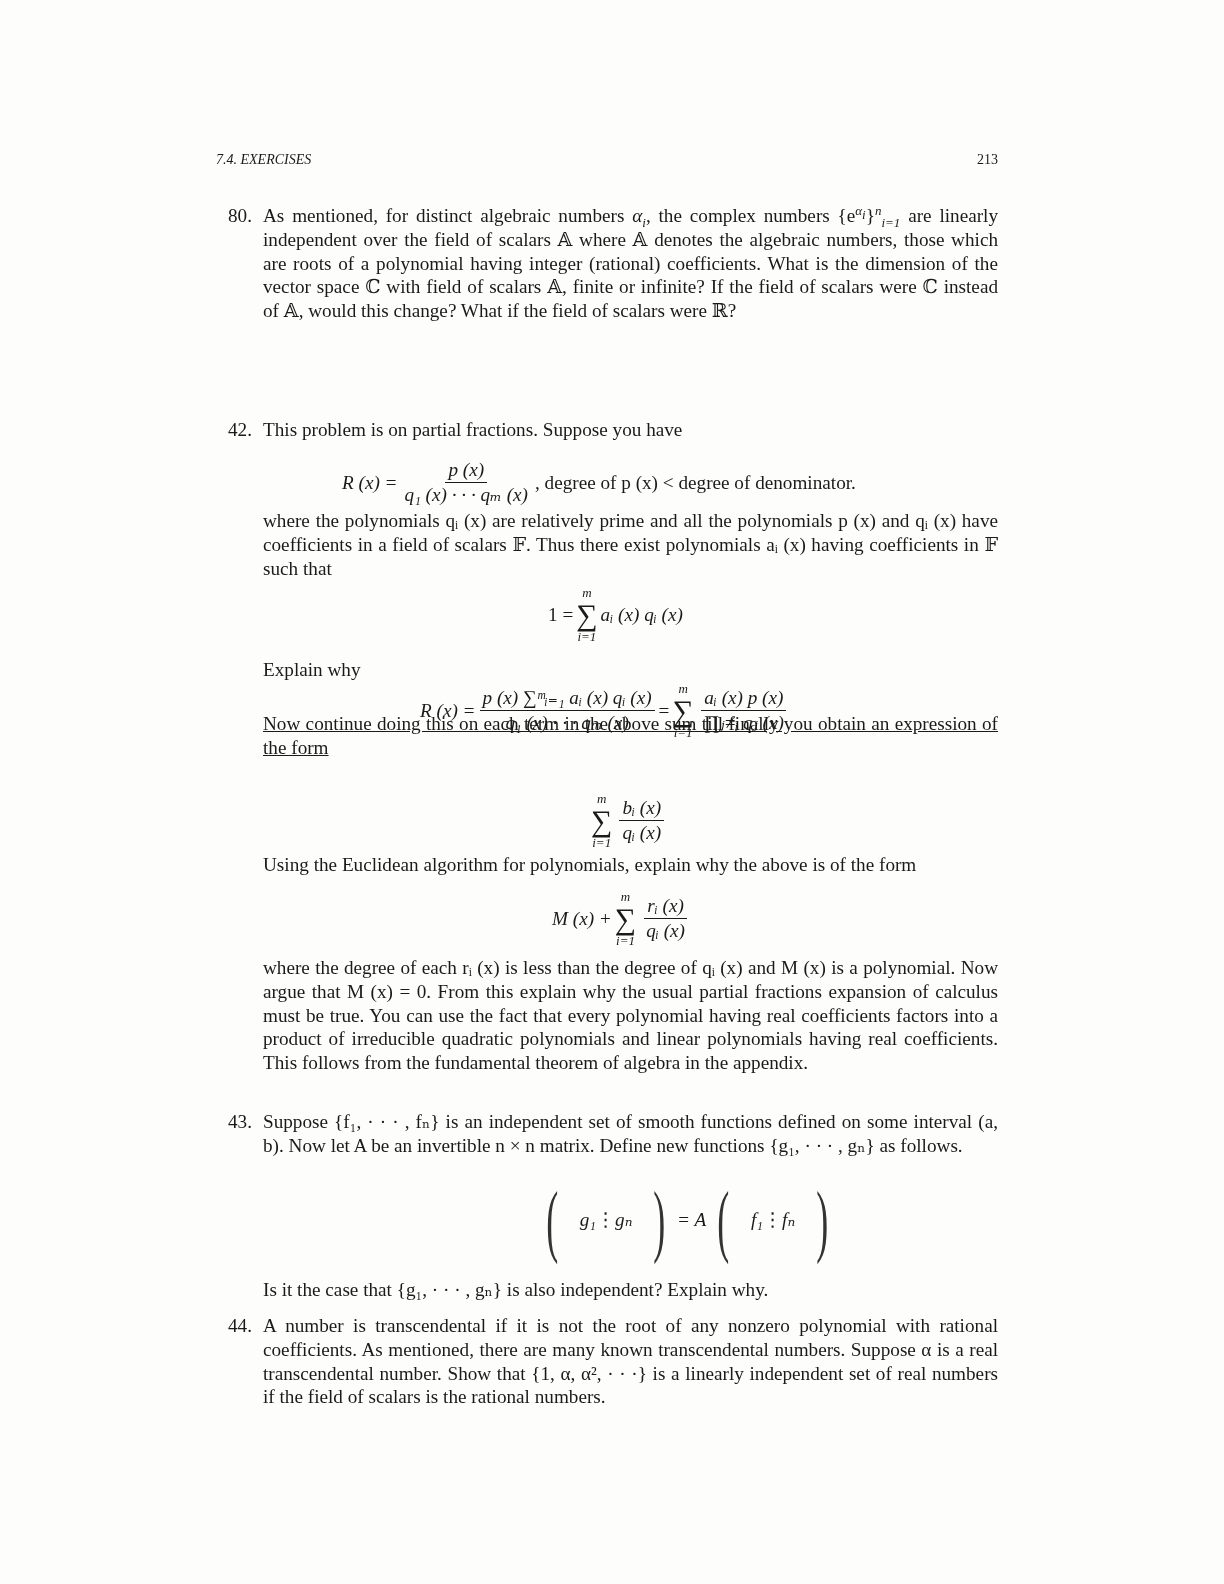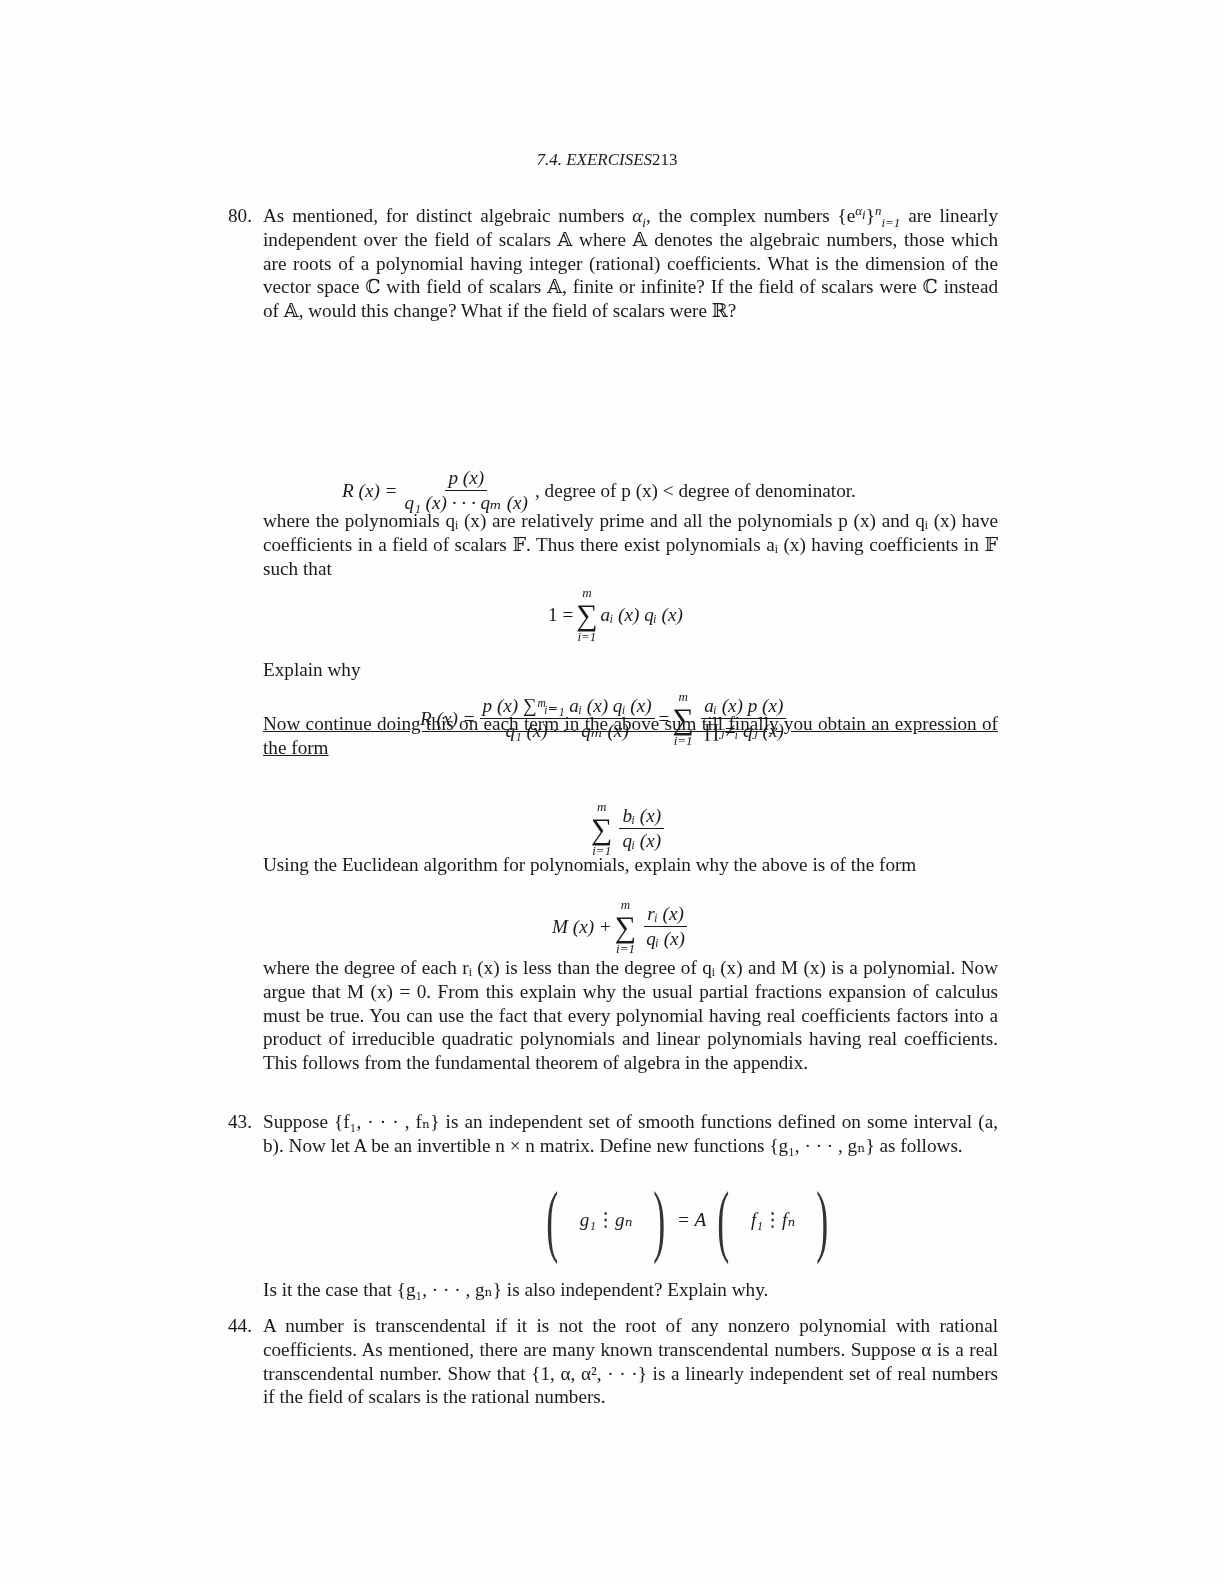--- a/index.html
+++ b/index.html
@@ -4,31 +4,31 @@
   <style>
     html, body { margin: 0; padding: 0; background: #fdfdfb; }
     body {
       width: 1224px; height: 1584px; position: relative; overflow: hidden;
       font-family: "Liberation Serif", "DejaVu Serif", serif;
       color: #1a1a1a; font-size: 19.2px; line-height: 23.8px;
     }
     .page { position: absolute; left: 0; top: 0; width: 1224px; height: 1584px; }
     .running-head {
       position: absolute; left: 216px; top: 148px; width: 782px;
-      display: flex; justify-content: center; font-size: 17px;
+      display: flex; justify-content: space-between; font-size: 14px;
     }
     .running-head .title { font-style: italic; }
     .ex { position: absolute; left: 228px; width: 770px; }
     .ex .num { position: absolute; left: 0; top: 0; }
     .ex .body { margin-left: 35px; text-align: justify; }
     .ex p { margin: 0; text-align: justify; }
     .m { font-style: italic; }
     sub, sup { font-size: 13px; line-height: 0; }
     .display { position: absolute; display: flex; align-items: center; white-space: nowrap; }
-    .frac { display: inline-flex; flex-direction: column; align-items: center; vertical-align: middle; margin: 16px 4px; }
+    .frac { display: inline-flex; flex-direction: column; align-items: center; vertical-align: middle; margin: 8px 4px; }
     .frac .n { padding: 0 3px; border-bottom: 1.2px solid #1a1a1a; line-height: 24px; }
     .frac .d { padding: 0 3px; line-height: 24px; }
     .bigop { display: inline-flex; flex-direction: column; align-items: center; vertical-align: middle; margin: 0 3px; }
     .bigop .lim { font-size: 13px; line-height: 14px; font-style: italic; }
     .bigop .sym { font-size: 30px; line-height: 30px; }
     .matrix { display: inline-flex; align-items: stretch; margin: 0 4px; }
     .paren { font-size: 80px; line-height: 90px; transform: scaleX(0.45); font-weight: 100; color: #333; }
     .mcol { display: flex; flex-direction: row; justify-content: space-between; align-items: center; padding: 6px 14px; height: 78px; }
   </style>
 </head>
@@ -40,20 +40,24 @@
     <span class="title">7.4.  EXERCISES</span>
     <span>213</span>
   </div>
 
   <div class="ex" style="top:204px;">
     <span class="num">80.</span>
     <p class="body"><span>As mentioned, for distinct algebraic numbers </span><span class="m">α</span><sub class="m">i</sub><span>, the complex numbers {e</span><sup><span class="m">α</span><sub class="m">i</sub></sup><span>}</span><sup class="m">n</sup><sub class="m">i=1</sub><span> are linearly independent over the field of scalars 𝔸 where 𝔸 denotes the algebraic numbers, those which are roots of a polynomial having integer (rational) coefficients. What is the dimension of the vector space ℂ with field of scalars 𝔸, finite or infinite? If the field of scalars were ℂ instead of 𝔸, would this change? What if the field of scalars were ℝ?</span></p>
   </div>
 
 
+  <div class="ex" style="top:418px;">
+    <span class="num">42.</span>
+    <p class="body">This problem is on partial fractions. Suppose you have</p>
+  </div>
 
   <div class="display" style="left:342px; top:450px;">
     <span class="m">R (x) =</span>
     <span class="frac">
       <span class="n m">p (x)</span>
       <span class="d m">q₁ (x) · · · qₘ (x)</span>
     </span>
     <span>,  degree of p (x) &lt;  degree of denominator.</span>
   </div>
 

